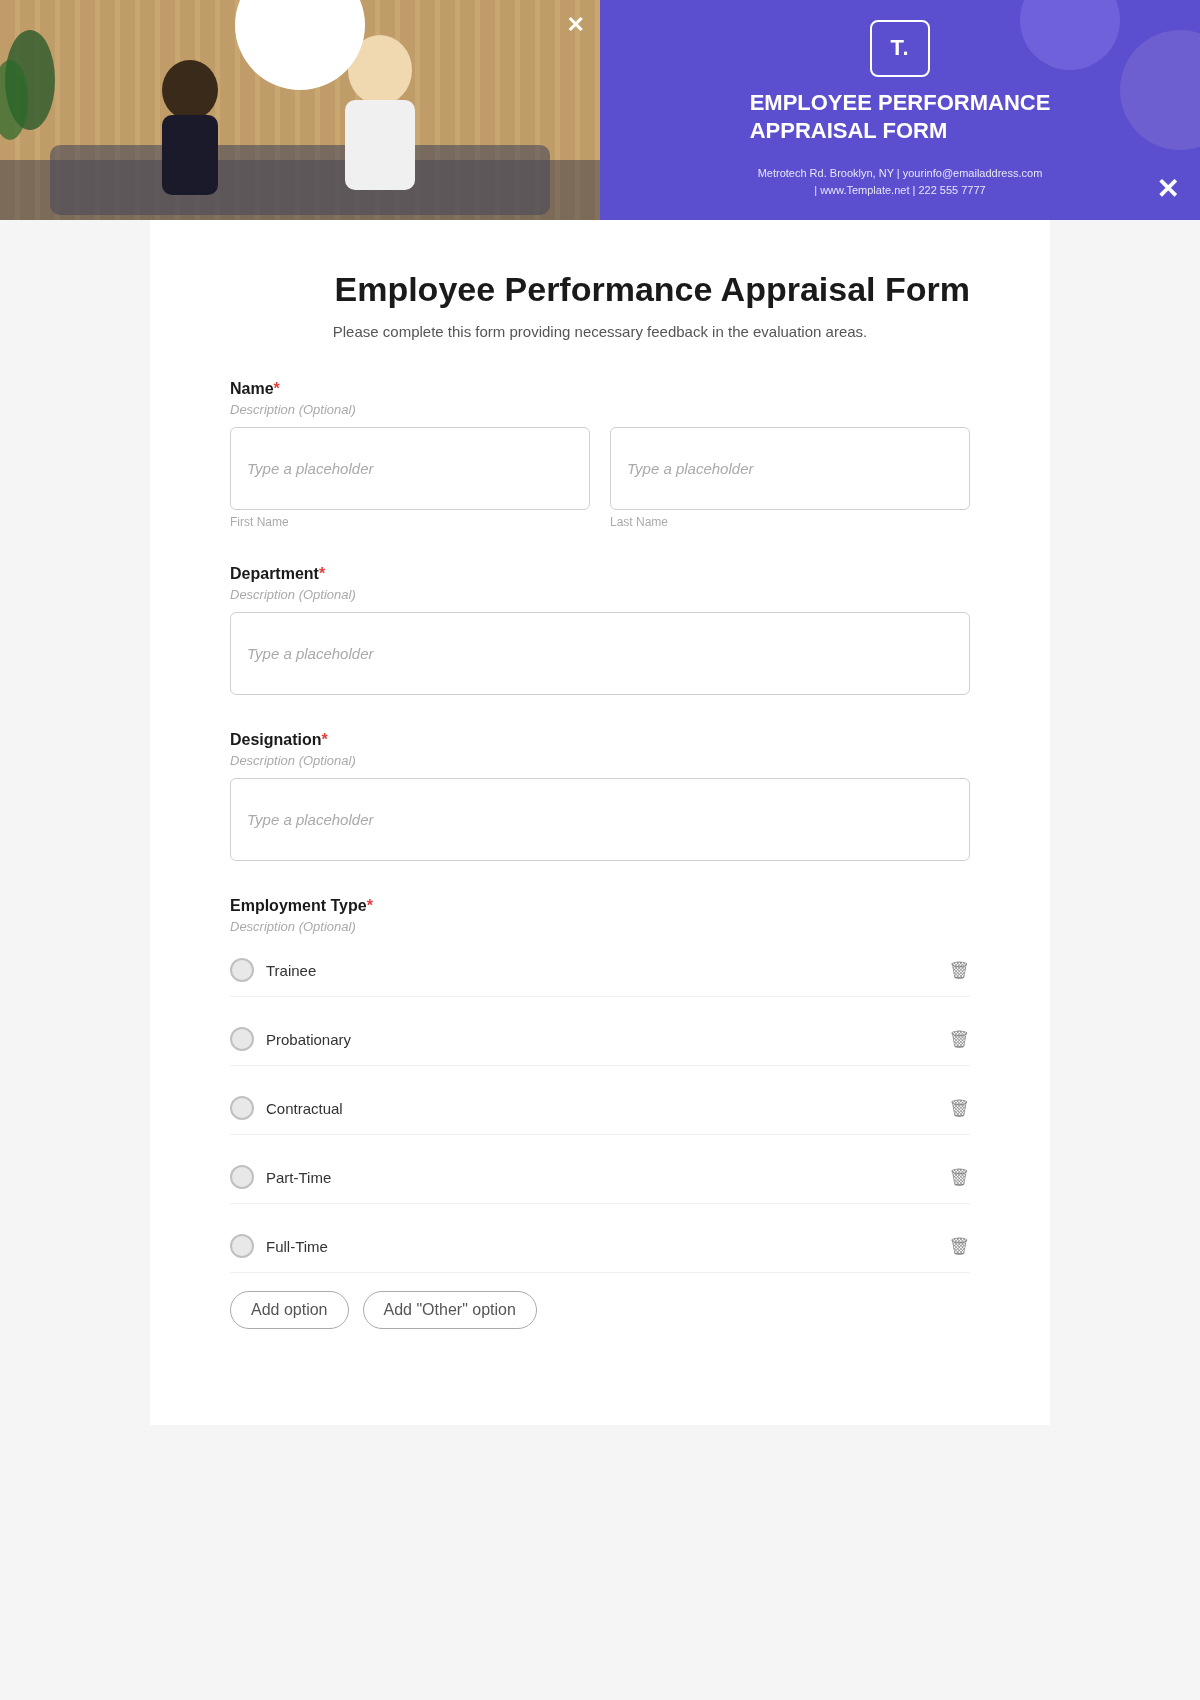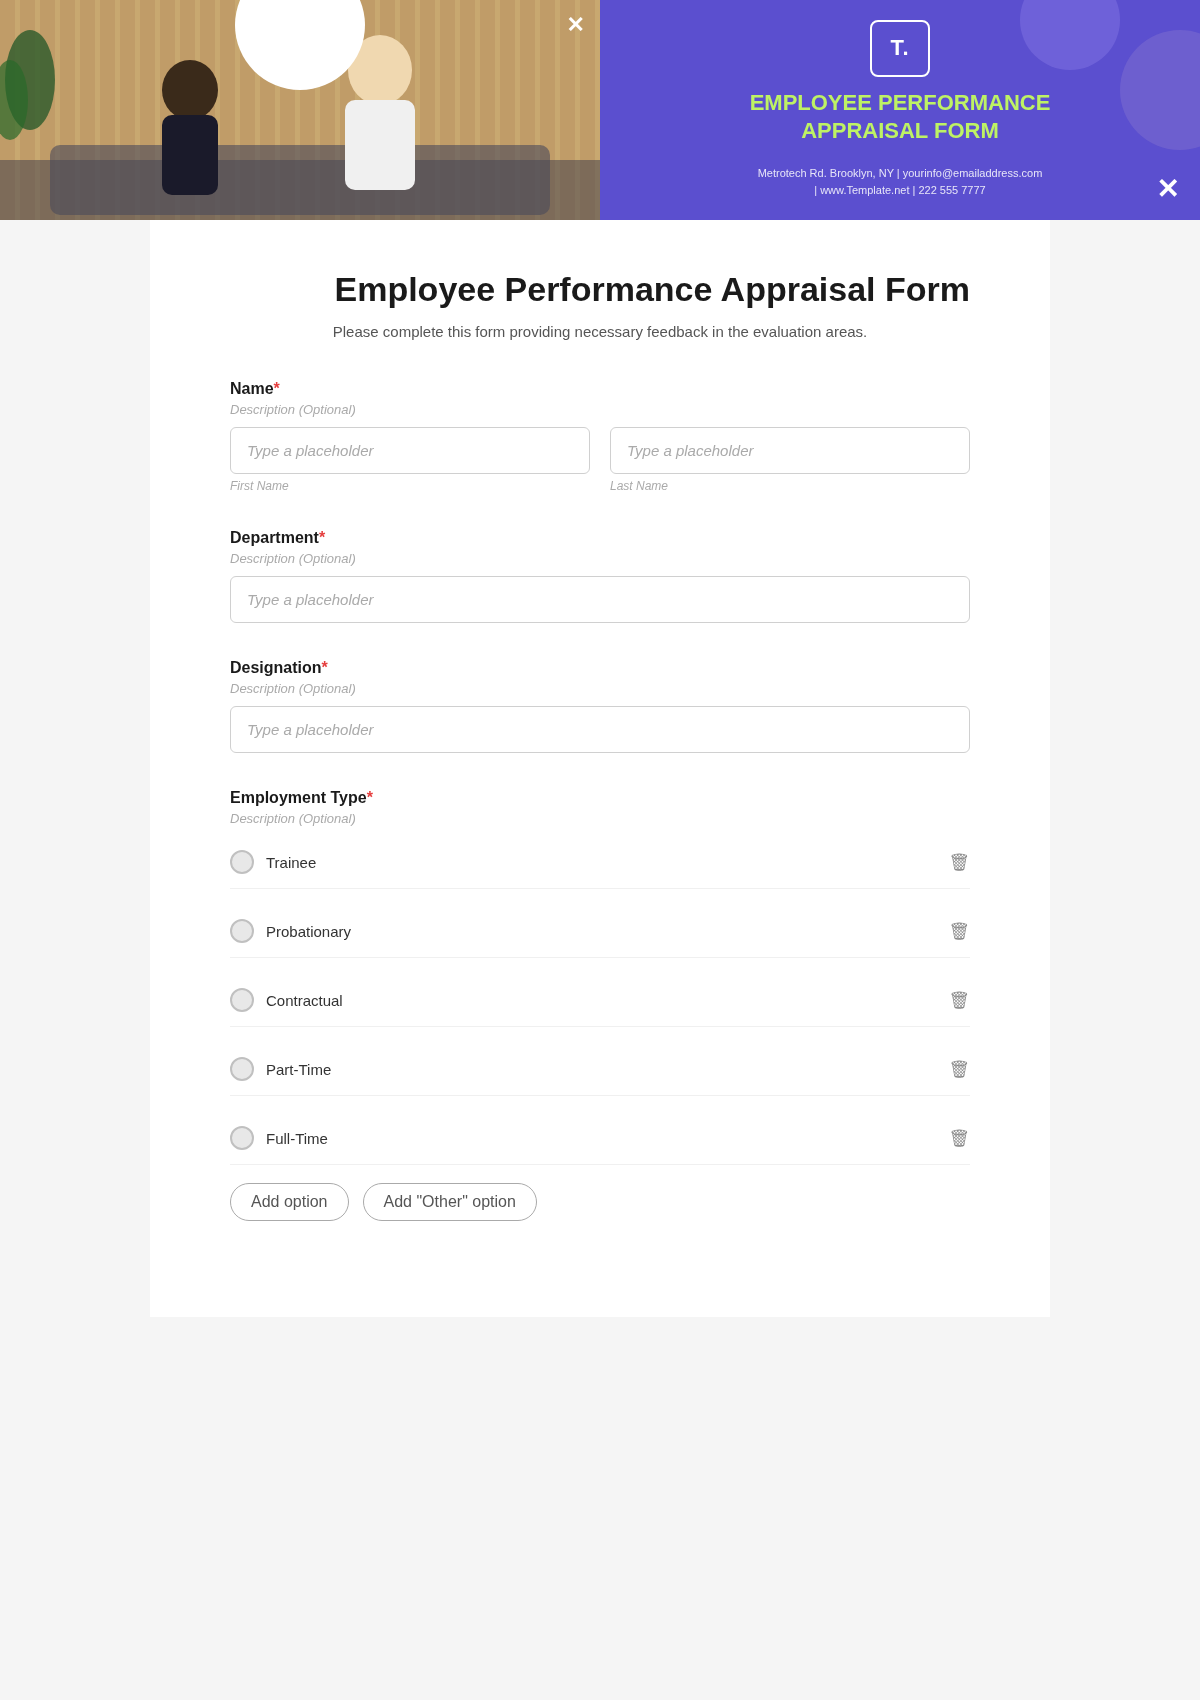--- a/index.html
+++ b/index.html
@@ -100,24 +100,24 @@
     }
 
     .logo-text {
       color: white;
       font-size: 22px;
       font-weight: bold;
       letter-spacing: 1px;
     }
 
     .header-title {
-      color: #bef264;
+      color: #ffffff;
       font-size: 22px;
       font-weight: 900;
-      text-align: center;
+      text-align: left;
       text-transform: uppercase;
       line-height: 1.3;
       z-index: 5;
       margin-bottom: 19px;
     }
 
     .header-contact {
       color: rgba(255,255,255,0.85);
       font-size: 11px;
       text-align: center;
@@ -198,39 +198,38 @@
       display: flex;
       gap: 20px;
     }
 
     .input-wrapper {
       flex: 1;
     }
 
     .form-input {
       width: 100%;
-      padding: 14px 16px;
+      padding: 32px 16px;
       border: 1.5px solid #d0d0d0;
       border-radius: 6px;
       font-size: 15px;
       color: #888;
       outline: none;
       background: white;
     }
 
     .form-input::placeholder {
       color: #aaa;
       font-style: italic;
     }
 
     .input-sublabel {
       font-size: 12px;
       color: #aaa;
       margin-top: 5px;
-      font-style: italic;
     }
 
     
     .radio-options {
       display: flex;
       flex-direction: column;
       gap: 16px;
     }
 
     .radio-option {

